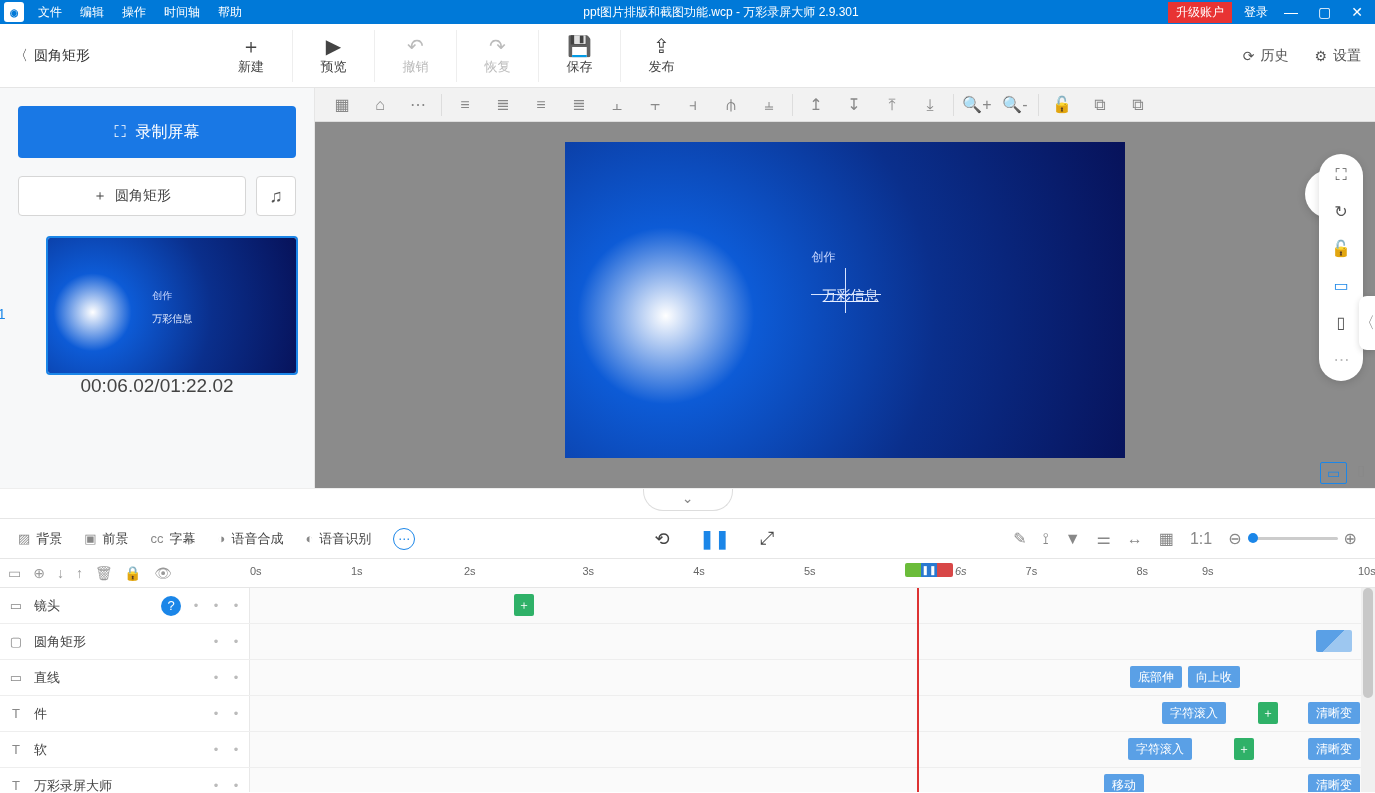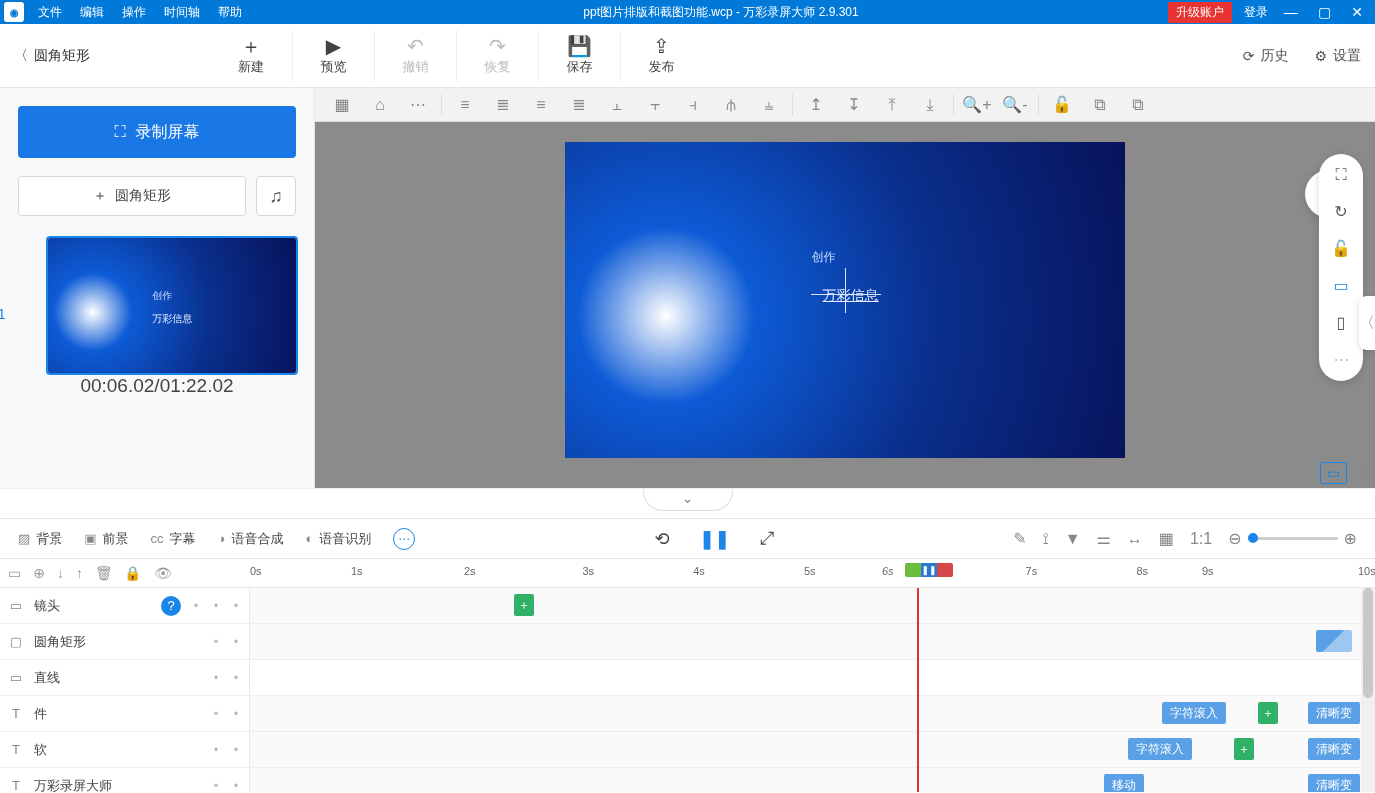--- a/index.html
+++ b/index.html
@@ -317,21 +317,21 @@
       <div class="ph-l"></div>
         <div class="ph-m">❚❚</div>
         <div class="ph-r"></div>
     </div>
   <span class="tick" style="left: 0px;">0s</span>
       <span class="tick" style="left: 101px;">1s</span>
       <span class="tick" style="left: 214px;">2s</span>
       <span class="tick" style="left: 332.4px;">3s</span>
       <span class="tick" style="left: 443.2px;">4s</span>
       <span class="tick" style="left: 554px;">5s</span>
-      <span class="tick" style="left: 632px; font-style: italic;">6s</span>
+      <span class="tick" style="left: 705px; font-style: italic;">6s</span>
       <span class="tick" style="left: 775.6px;">7s</span>
       <span class="tick" style="left: 886.4px;">8s</span>
       <span class="tick" style="left: 952px;">9s</span>
       <span class="tick" style="left: 1108px;">10s</span>
     </div>
 </div>
 
 <div class="tracks">
   <div id="trackrows">
       <div class="track-row">
@@ -358,20 +358,24 @@
           <div class="smallbadge b-tri" style="left: 1066px;"></div>
         </div>
       </div>
       <div class="track-row">
         <div class="lbl">
           <span class="tico">▭</span>
           <span class="name">直线</span>
           <span class="dot">•</span>
           <span class="dot">•</span>
         </div>
+        <div class="lane">
+          <div class="smallbadge b-blue" style="left: 880px;">底部伸</div>
+          <div class="smallbadge b-blue" style="left: 938px;">向上收</div>
+        </div>
       </div>
       <div class="track-row">
         <div class="lbl">
           <span class="tico">T</span>
           <span class="name">件</span>
           <span class="dot">•</span>
           <span class="dot">•</span>
         </div>
         <div class="lane">
           <div class="smallbadge b-blue" style="left: 912px;">字符滚入</div>

